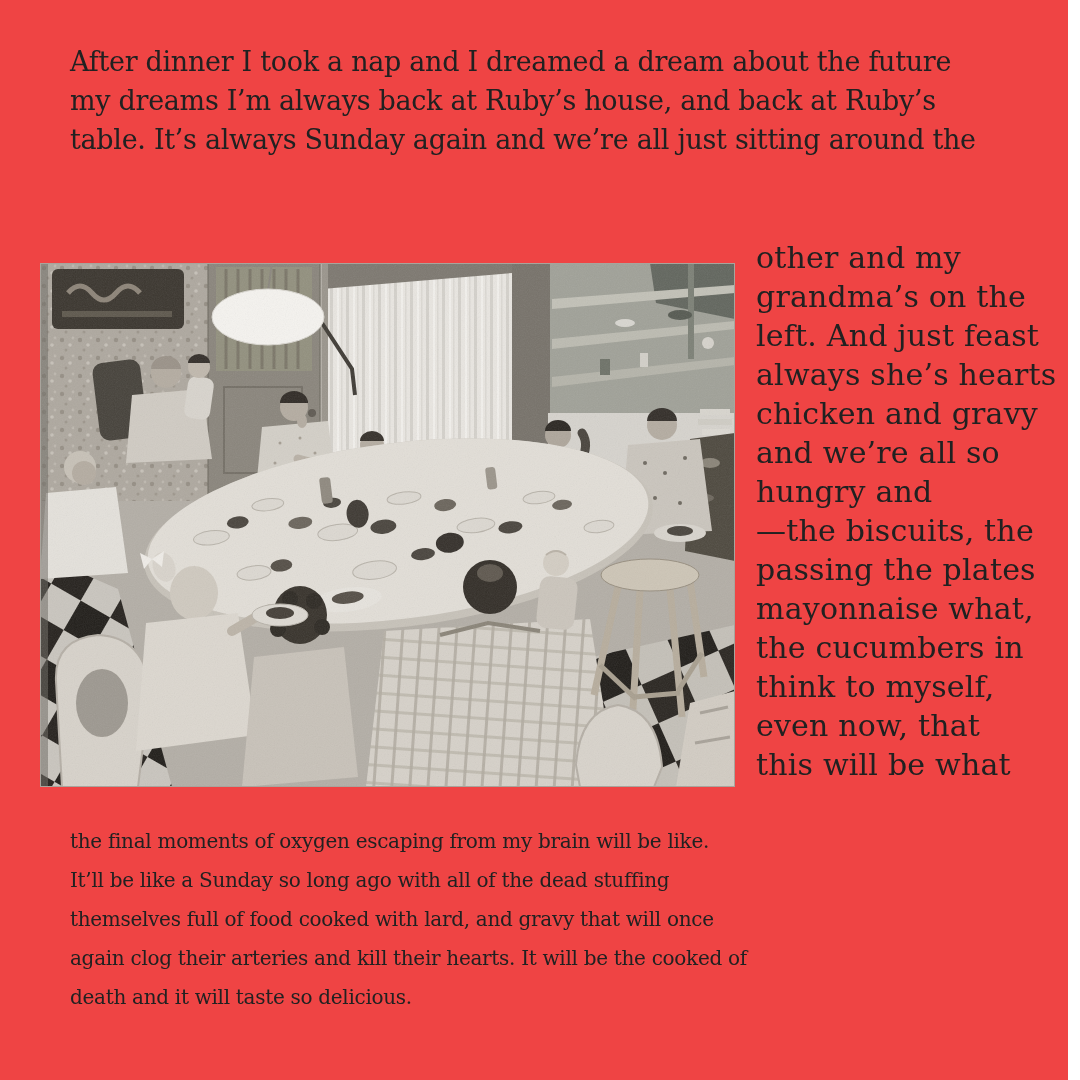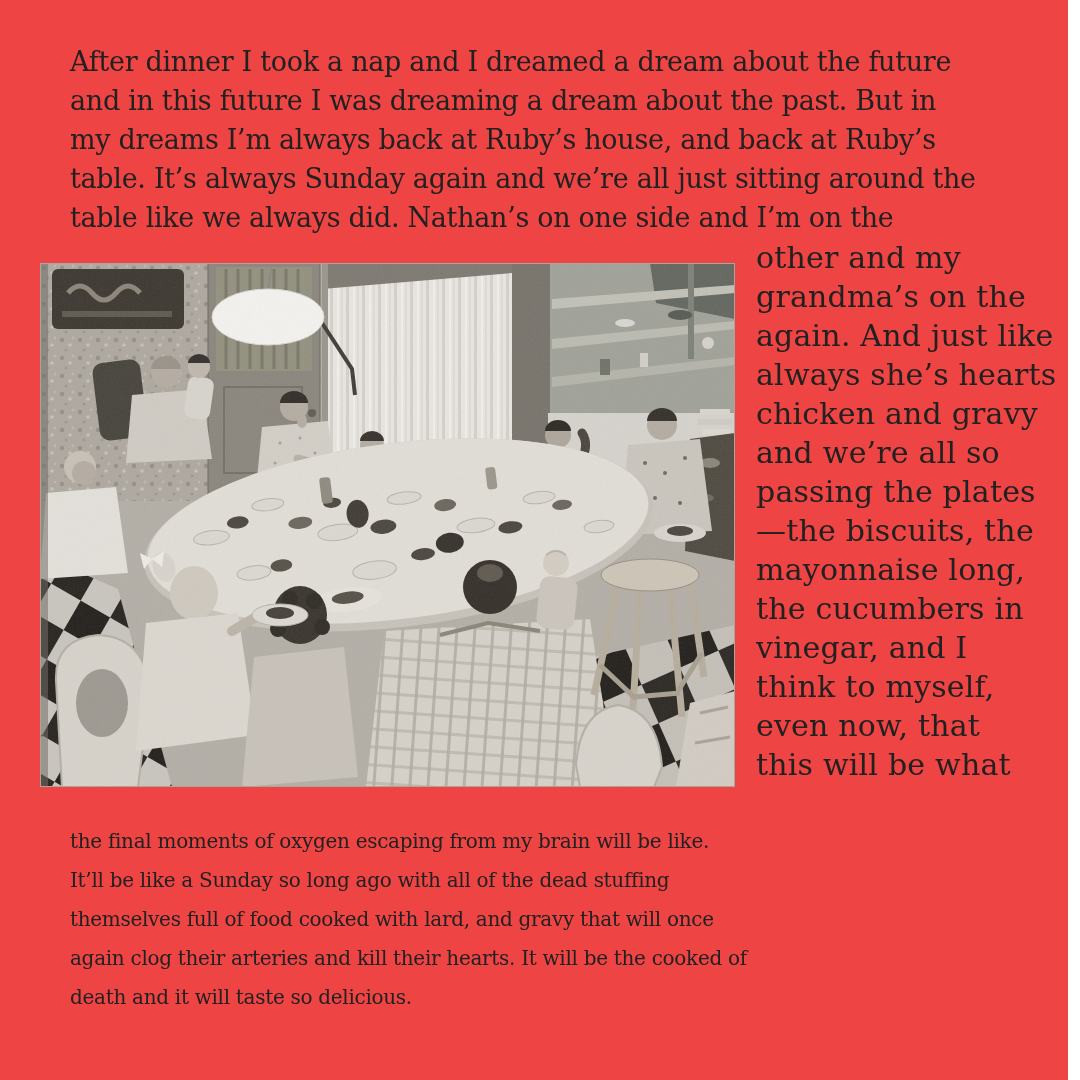--- a/index.html
+++ b/index.html
@@ -21,24 +21,22 @@
   }
   .photo svg{display:block;}
 </style>
 </head>
 <body>
 
 <div class="canvas">
 
   <div class="para para-top">
     <div class="line">After dinner I took a nap and I dreamed a dream about the future</div>
-    <div class="line">and in this future I was dreaming a dream about the past. But in</div>
     <div class="line">my dreams I’m always back at Ruby’s house, and back at Ruby’s</div>
     <div class="line">table. It’s always Sunday again and we’re all just sitting around the</div>
-    <div class="line">table like we always did. Nathan’s on one side and I’m on the</div>
   </div>
 
   <div class="photo">
     <svg width="695" height="524" viewBox="0 0 695 524" role="img" aria-label="Black-and-white vintage photograph of a large family crowded around a dinner table loaded with plates of food in a farmhouse kitchen: a hanging oval lamp, a wooden door, a bright curtained window, open dish shelves on the right, a wooden stool, and a checkerboard tile floor.">
       <defs>
         <pattern id="mottle" width="18" height="18" patternUnits="userSpaceOnUse">
           <rect width="18" height="18" fill="#aea89f"></rect>
           <circle cx="4" cy="5" r="2.2" fill="#968f85"></circle>
           <circle cx="12" cy="10" r="1.8" fill="#c6c1b8"></circle>
           <circle cx="8" cy="15" r="1.5" fill="#9d968c"></circle>
@@ -276,29 +274,29 @@
 
       <rect width="8" height="524" fill="#6d6962" opacity="0.55"></rect>
       <rect width="695" height="524" filter="url(#grain)" opacity="0.12"></rect>
       <rect x="0.5" y="0.5" width="694" height="523" fill="none" stroke="#a9a49c"></rect>
     </svg>
   </div>
 
   <div class="para para-right">
     <div class="line">other and my</div>
     <div class="line">grandma’s on the</div>
-    <div class="line">again. And just like</div>
+    <div class="line">left. And just feast</div>
     <div class="line">always she’s hearts</div>
     <div class="line">chicken and gravy</div>
     <div class="line">and we’re all so</div>
+    <div class="line">hungry and</div>
+    <div class="line">—the biscuits, the</div>
     <div class="line">passing the plates</div>
-    <div class="line">—the biscuits, the</div>
-    <div class="line">mayonnaise long,</div>
+    <div class="line">mayonnaise what,</div>
     <div class="line">the cucumbers in</div>
-    <div class="line">vinegar, and I</div>
     <div class="line">think to myself,</div>
     <div class="line">even now, that</div>
     <div class="line">this will be what</div>
   </div>
 
   <div class="para para-bottom">
     <div class="line">the final moments of oxygen escaping from my brain will be like.</div>
     <div class="line">It’ll be like a Sunday so long ago with all of the dead stuffing</div>
     <div class="line">themselves full of food cooked with lard, and gravy that will once</div>
     <div class="line">again clog their arteries and kill their hearts. It will be the cooked of</div>

